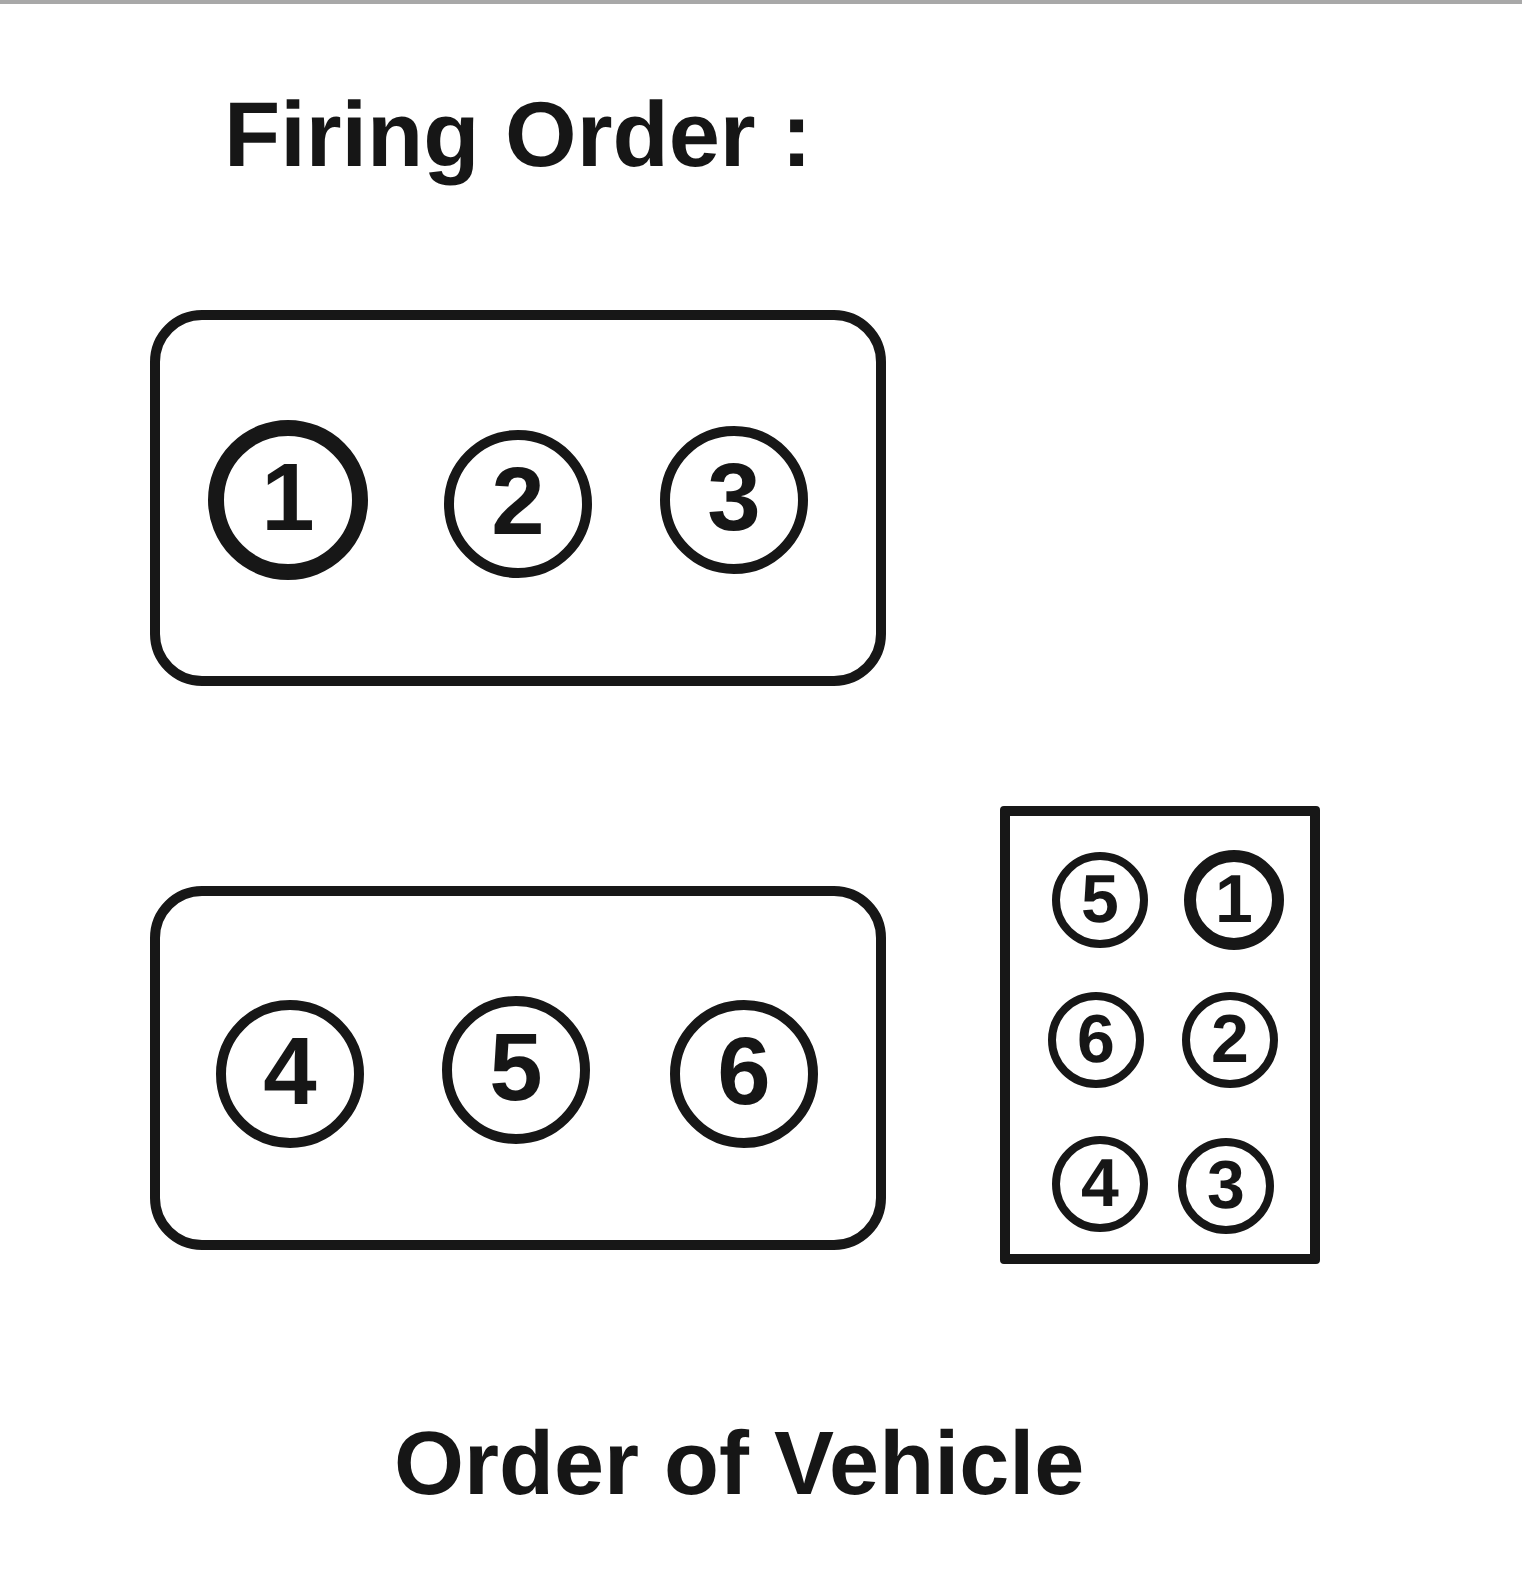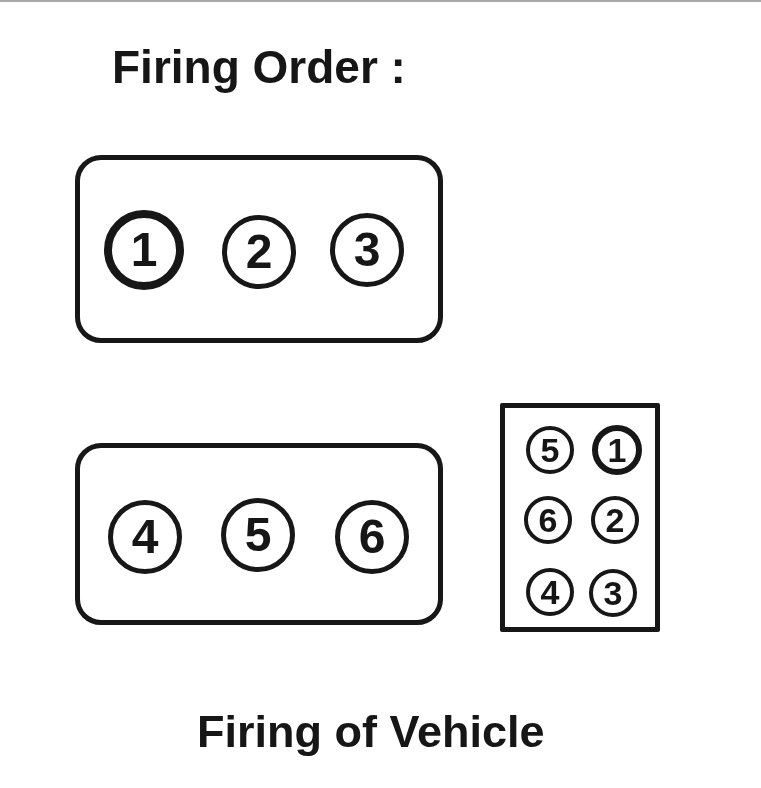--- a/index.html
+++ b/index.html
@@ -154,15 +154,15 @@
   <div class="term t2">
     <span>2</span>
   </div>
   <div class="term t4">
     <span>4</span>
   </div>
   <div class="term t3">
     <span>3</span>
   </div>
 
-  <div class="front-label">Firing of Vehicle</div>
+  <div class="front-label">Order of Vehicle</div>
 
 </div>
 
 </body></html>

